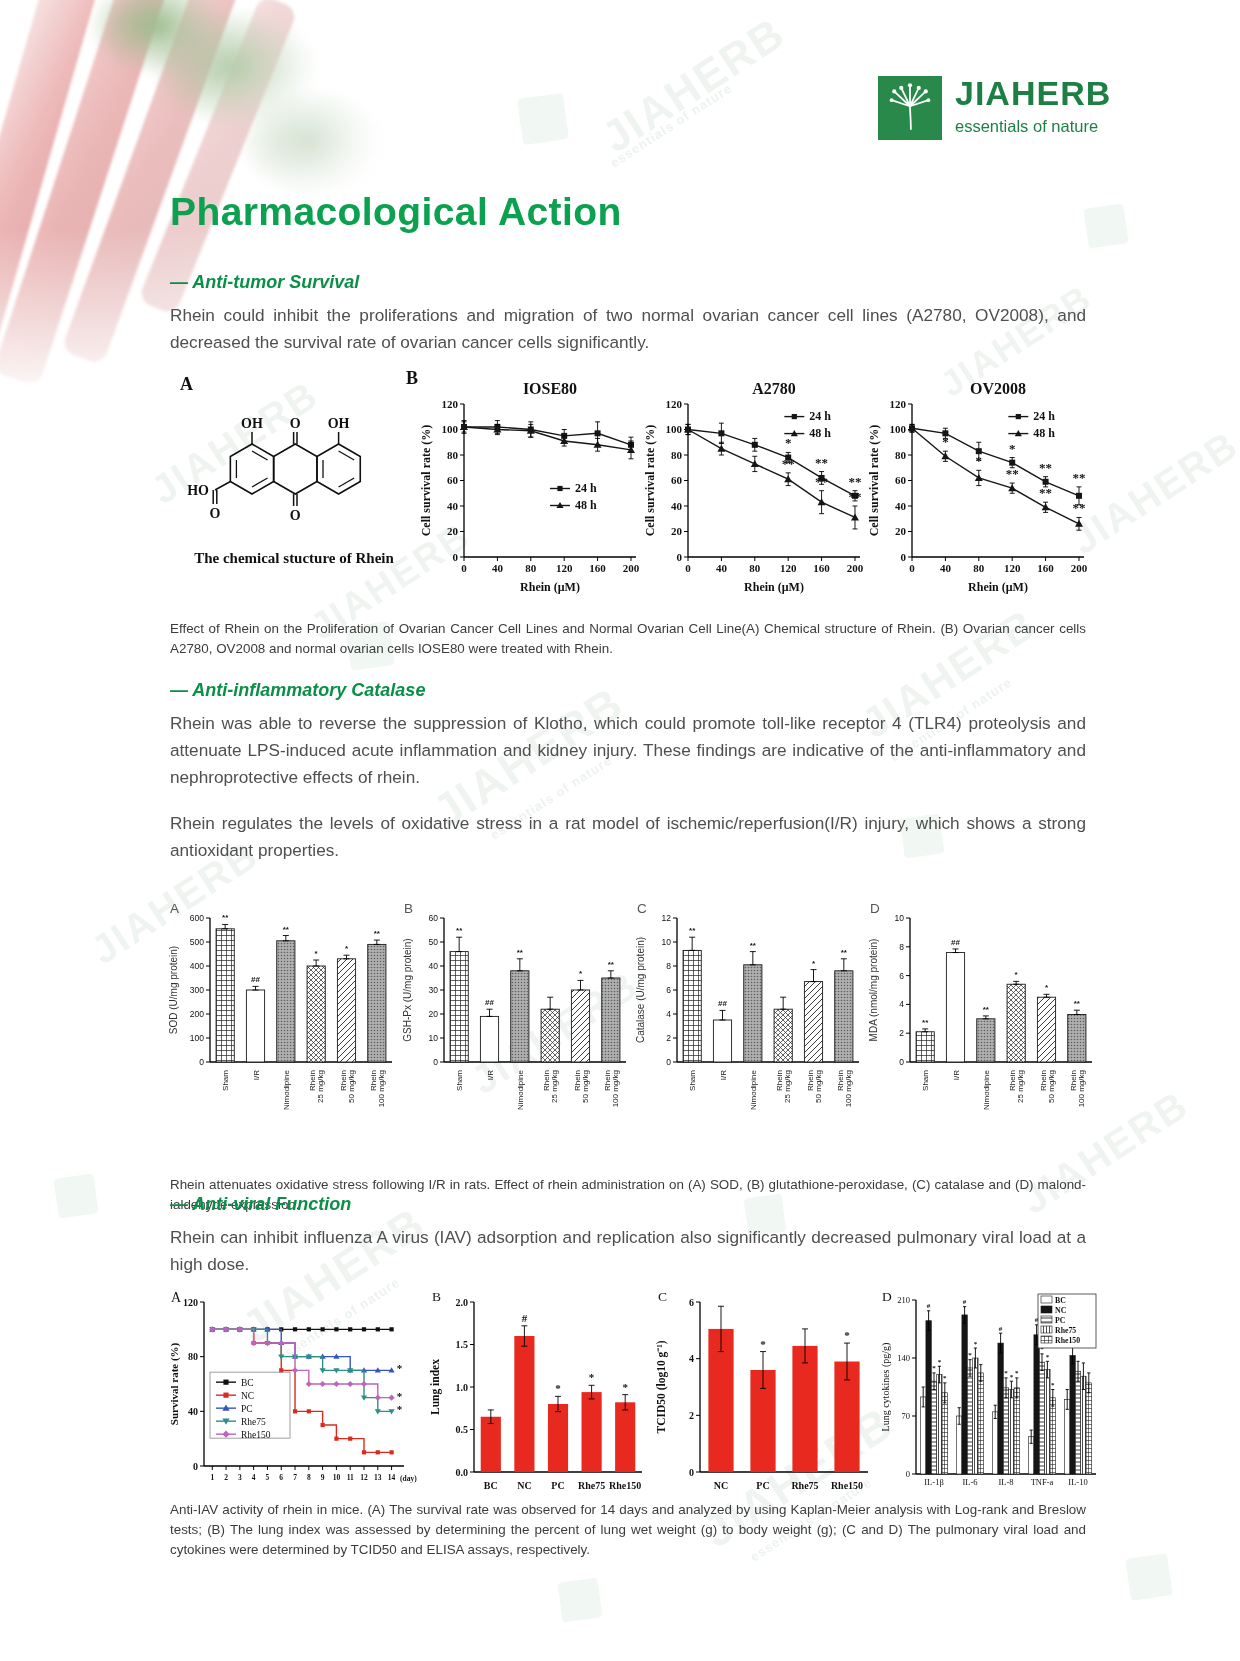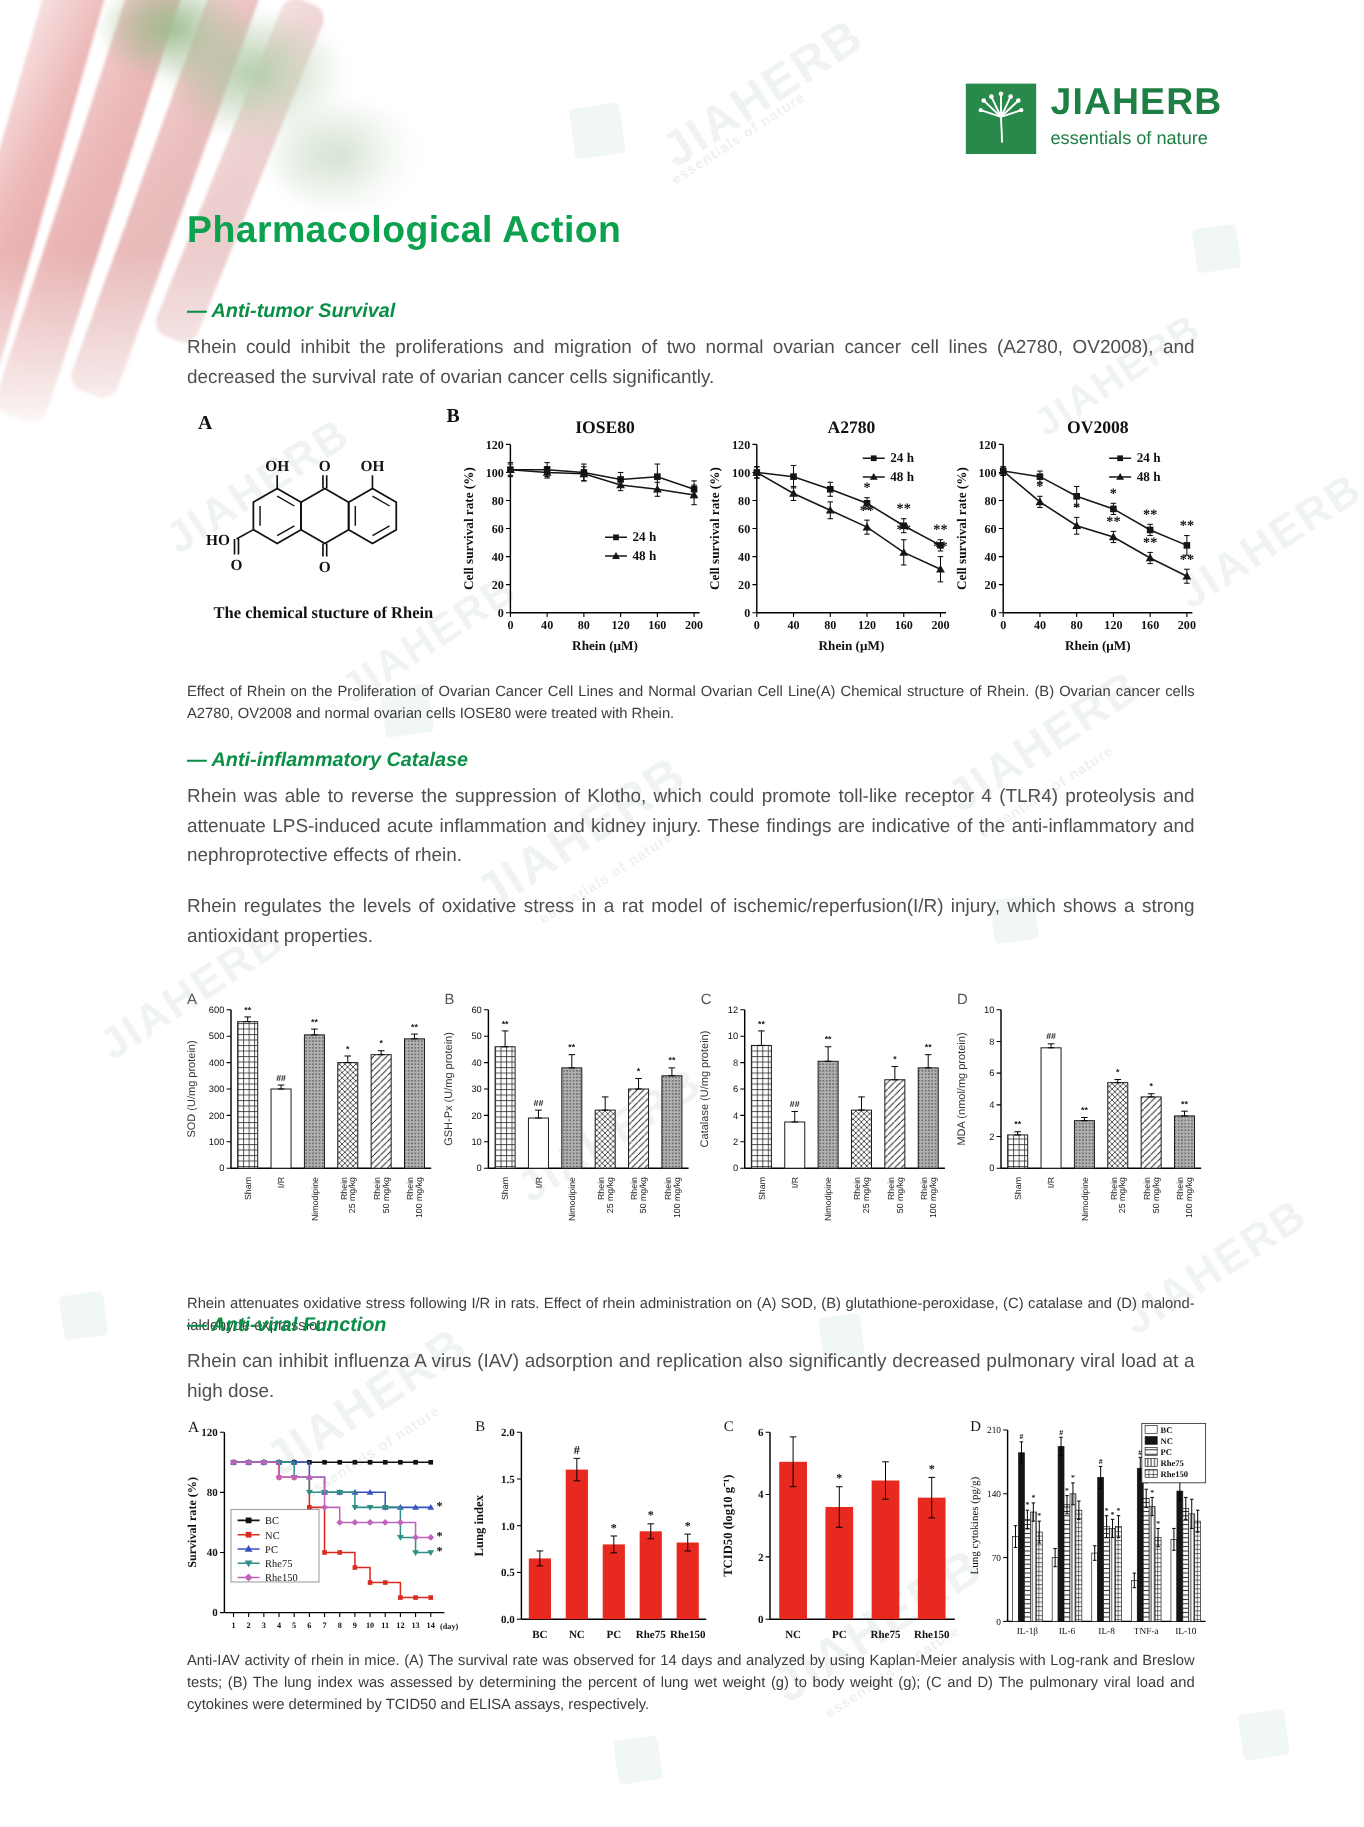--- a/index.html
+++ b/index.html
@@ -16,21 +16,21 @@
   .wm{position:absolute;font-weight:bold;color:rgba(135,172,148,.13);transform:rotate(-33deg);
       letter-spacing:2px;white-space:nowrap}
   .wm.small{letter-spacing:1px;color:rgba(135,172,148,.16)}
   .wmsq{position:absolute;background:rgba(60,140,85,.07);border-radius:4px;transform:rotate(-8deg)}
   
   .logo{position:absolute;left:878px;top:76px;display:flex;gap:13px;align-items:flex-start}
   .logo-sq{width:64px;height:64px;background:var(--logo-square,#28894a);display:flex;align-items:center;justify-content:center}
   .logo-name{font-size:34px;font-weight:bold;color:var(--logo-green,#1d7f44);letter-spacing:1px;line-height:1.05}
   .logo-tag{font-size:16.5px;color:var(--logo-green,#1d7f44);margin-top:5px}
   
-  .title{position:absolute;left:170px;top:190px;font-size:34px;font-weight:bold;color:var(--green-title,#0ba14f);letter-spacing:.4px}
+  .title{position:absolute;left:170px;top:190px;font-size:39px;font-weight:bold;color:var(--green-title,#0ba14f);letter-spacing:.4px}
   .sec{position:absolute;left:170px;width:916px}
   .sec h2{font-size:18px;color:var(--green-heading,#0a8f47);font-style:italic;font-weight:bold;margin-bottom:9px}
   .sec p{font-size:17.2px;color:var(--body,#4f4f4f);line-height:1.58;text-align:justify}
   .cap{position:absolute;left:170px;width:916px;font-size:13.4px;color:var(--caption,#3c3c3c);line-height:1.5;text-align:justify}
   .fig{position:absolute}
   .chart{position:absolute}
   .plabel{position:absolute;font-family:"Liberation Serif",serif;font-weight:bold;font-size:18px;color:#111}
   .structcap{position:absolute;left:2px;top:182px;width:244px;text-align:center;
      font-family:"Liberation Serif",serif;font-weight:bold;font-size:15px;color:#111}
   svg text{user-select:none}

